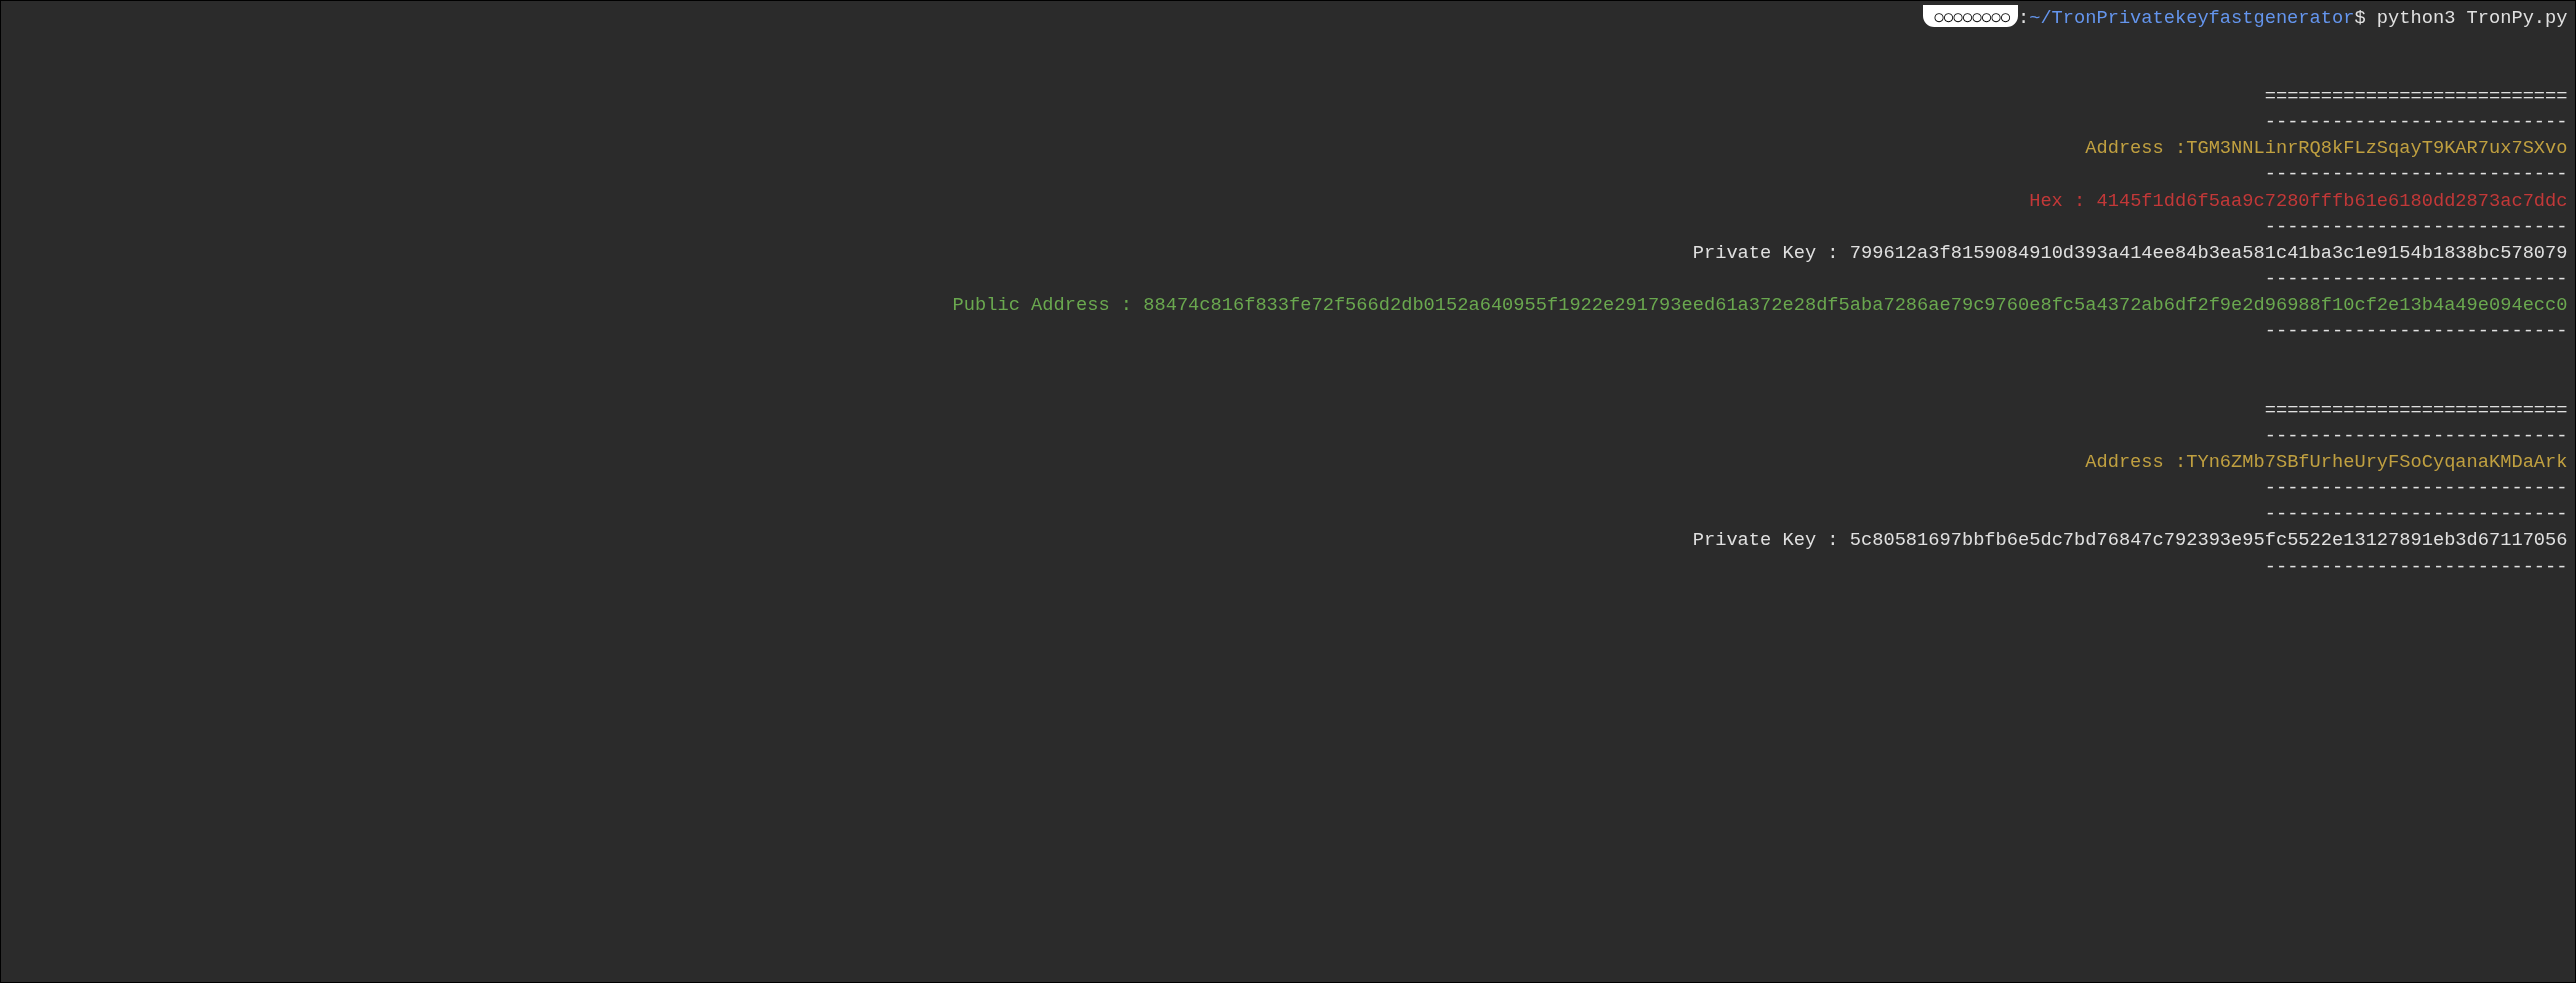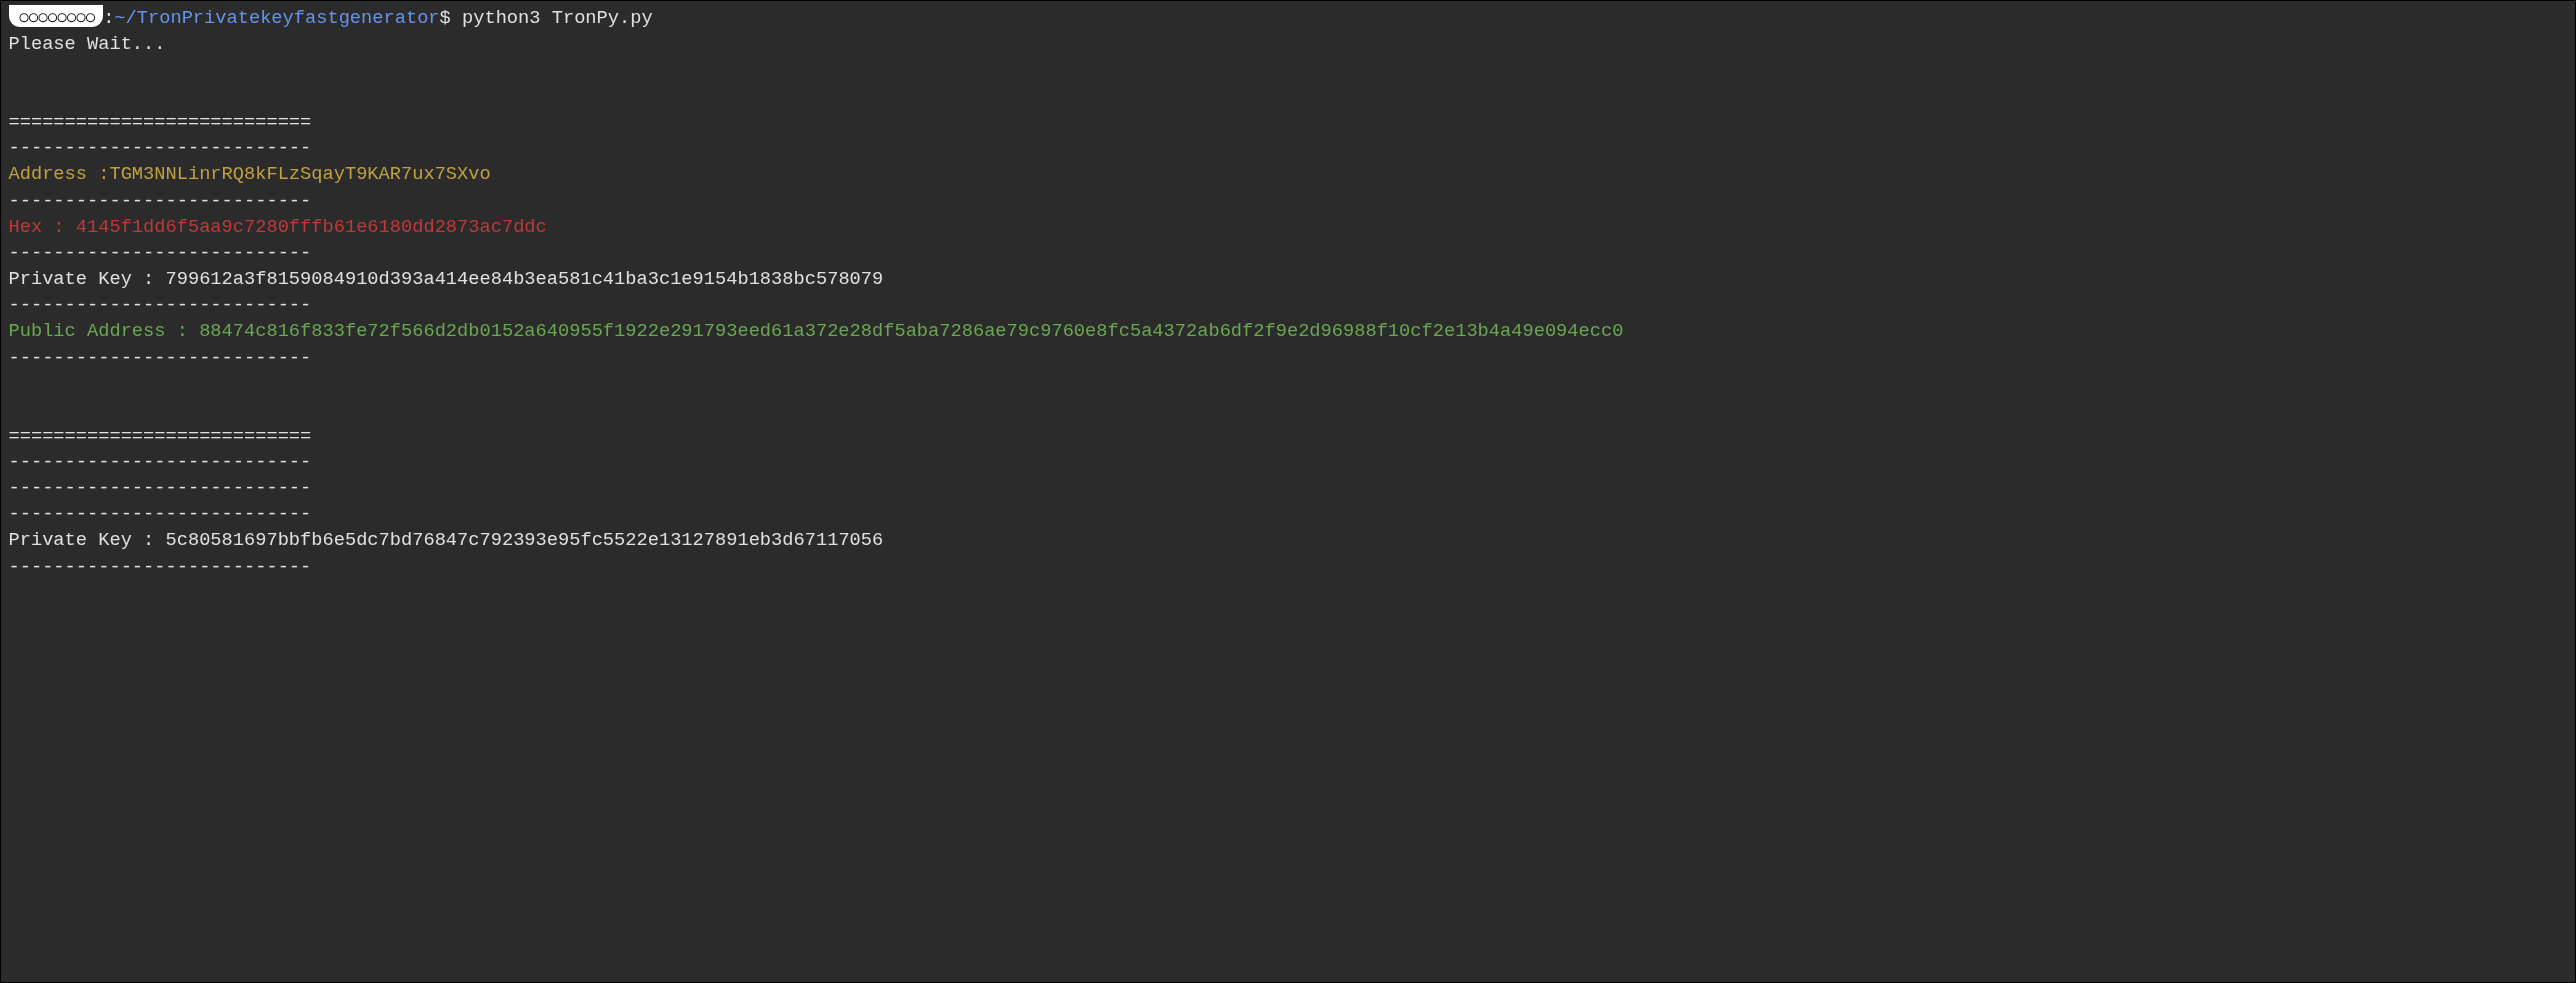--- a/index.html
+++ b/index.html
@@ -13,20 +13,21 @@
       width: 2576px;
       height: 983px;
       overflow: hidden;
     }
     .terminal {
       background: #2b2b2b;
       padding: 3.7px 7.5px;
       height: 100%;
       width: 100%;
       border: 0.9px solid #000;
+      text-align: right;
     }
     .prompt-line {
       white-space: pre;
     }
     .redacted {
       display: inline-block;
       background: #ffffff;
       color: #000;
       border-radius: 0 0 11.2px 11.2px;
       padding: 0 9.3px 3.7px 9.3px;
@@ -58,21 +59,20 @@
     .white { color: #e0e0e0; }
     .spacer-big { height: 52px; }
   </style>
 </head>
 <body>
 
 <div class="terminal">
 
   <div class="prompt-line"><span class="redacted">○○○○○○○○</span><span class="prompt-sep">:</span><span class="prompt-path">~/TronPrivatekeyfastgenerator</span><span class="prompt-sep">$ </span><span class="prompt-cmd">python3 TronPy.py</span></div>
 
-  <div class="line white">Please Wait...</div>
 
   <div class="spacer-big"></div>
 
   <div class="line white">===========================</div>
   <div class="line white">---------------------------</div>
 
   <div class="line"><span class="yellow">Address :</span><span class="yellow">TGM3NNLinrRQ8kFLzSqayT9KAR7ux7SXvo</span></div>
   <div class="line white">---------------------------</div>
 
   <div class="line"><span class="red">Hex : </span><span class="red">4145f1dd6f5aa9c7280fffb61e6180dd2873ac7ddc</span></div>
@@ -83,20 +83,21 @@
 
   <div class="line wrap"><span class="green">Public Address : </span><span class="green">88474c816f833fe72f566d2db0152a640955f1922e291793eed61a372e28df5aba7286ae79c9760e8fc5a4372ab6df2f9e2d96988f10cf2e13b4a49e094ecc0</span></div>
   <div class="line white">---------------------------</div>
 
 
   <div class="spacer-big"></div>
 
   <div class="line white">===========================</div>
   <div class="line white">---------------------------</div>
 
+  <div class="line"><span class="yellow">Address :</span><span class="yellow">TYn6ZMb7SBfUrheUryFSoCyqanaKMDaArk</span></div>
   <div class="line white">---------------------------</div>
 
   <div class="line white">---------------------------</div>
 
   <div class="line"><span class="white">Private Key : </span><span class="white">5c80581697bbfb6e5dc7bd76847c792393e95fc5522e13127891eb3d67117056</span></div>
   <div class="line white">---------------------------</div>
 
 </div>
 
 

